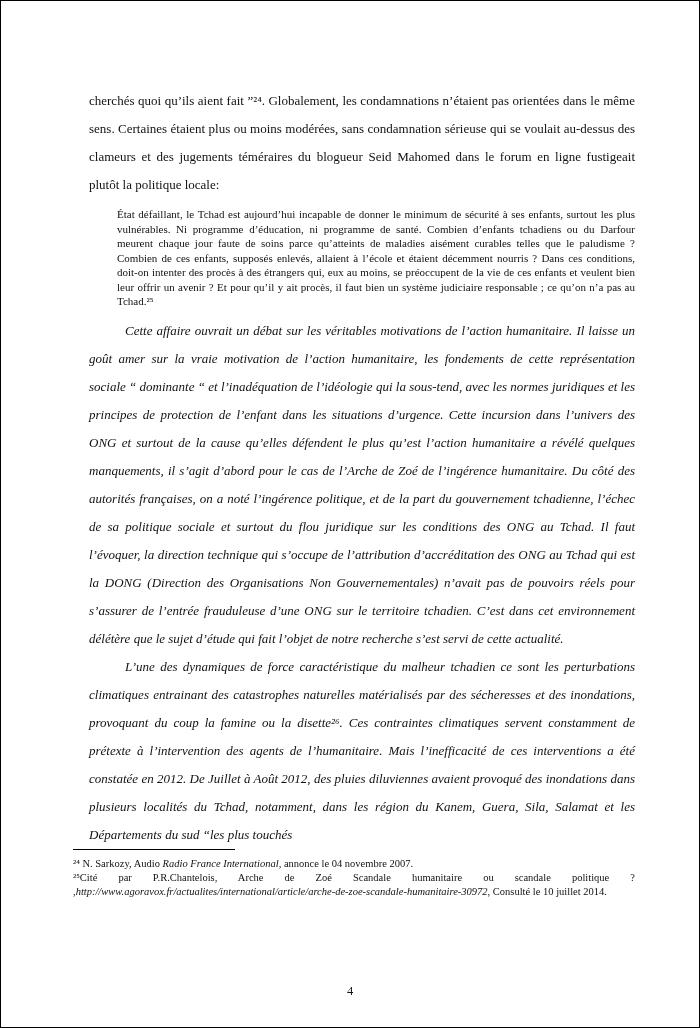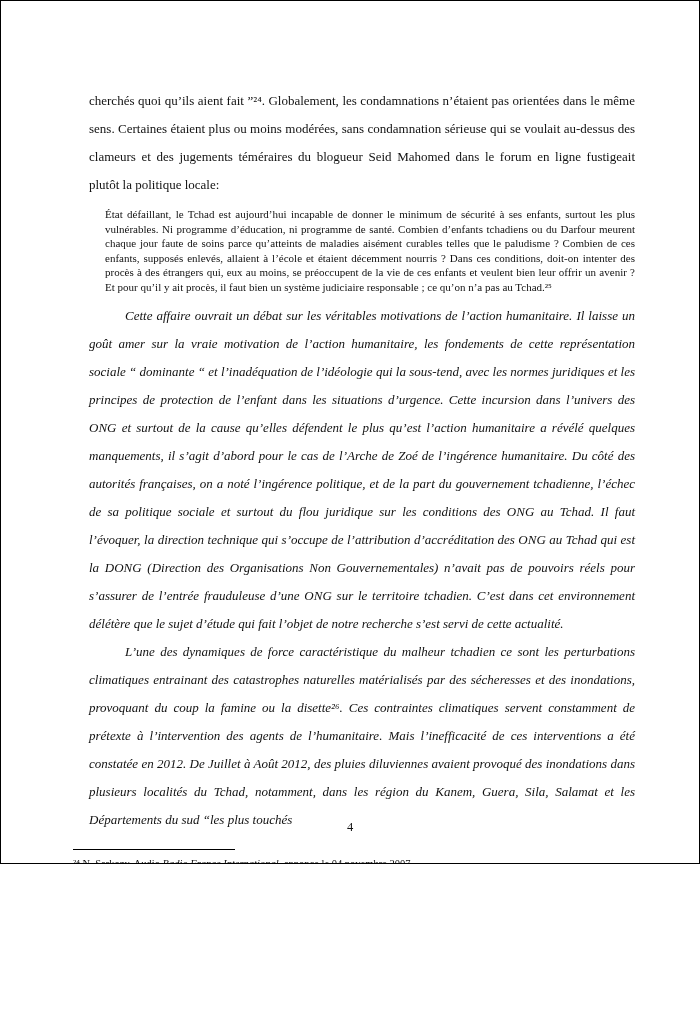--- a/index.html
+++ b/index.html
@@ -3,21 +3,21 @@
 <meta charset="utf-8">
 <style>
   html, body {
     margin: 0;
     padding: 0;
     background: #ffffff;
   }
   .page {
     position: relative;
     width: 700px;
-    height: 864px;
+    height: 1028px;
     box-sizing: border-box;
     background: #ffffff;
     border: 1px solid #000000;
     font-family: "Liberation Serif", serif;
     color: #111111;
     overflow: hidden;
   }
   .content {
     position: absolute;
     top: 86px;
@@ -28,21 +28,21 @@
     margin: 0;
     font-size: 13px;
     line-height: 28px;
     text-align: justify;
   }
   .body-para.indent {
     text-indent: 36px;
     font-style: italic;
   }
   .block-quote {
-    margin: 8px 0 8px 16px;
+    margin: 8px 0 8px 28px;
     font-size: 11px;
     line-height: 14.5px;
     text-align: justify;
   }
   .footer-area {
     position: absolute;
     top: 848px;
     left: 72px;
     right: 64px;
   }
@@ -78,17 +78,18 @@
     <div class="block-quote">État défaillant, le Tchad est aujourd’hui incapable de donner le minimum de sécurité à ses enfants, surtout les plus vulnérables. Ni programme d’éducation, ni programme de santé. Combien d’enfants tchadiens ou du Darfour meurent chaque jour faute de soins parce qu’atteints de maladies aisément curables telles que le paludisme ? Combien de ces enfants, supposés enlevés, allaient à l’école et étaient décemment nourris ? Dans ces conditions, doit-on intenter des procès à des étrangers qui, eux au moins, se préoccupent de la vie de ces enfants et veulent bien leur offrir un avenir ? Et pour qu’il y ait procès, il faut bien un système judiciaire responsable ; ce qu’on n’a pas au Tchad.²⁵</div>
 
     <p class="body-para indent">Cette affaire ouvrait un débat sur les véritables motivations de l’action humanitaire. Il laisse un goût amer sur la vraie motivation de l’action humanitaire, les fondements de cette représentation sociale “ dominante “ et l’inadéquation de l’idéologie qui la sous-tend, avec les normes juridiques et les principes de protection de l’enfant dans les situations d’urgence. Cette incursion dans l’univers des ONG et surtout de la cause qu’elles défendent le plus qu’est l’action humanitaire a révélé quelques manquements, il s’agit d’abord pour le cas de l’Arche de Zoé de l’ingérence humanitaire. Du côté des autorités françaises, on a noté l’ingérence politique, et de la part du gouvernement tchadienne, l’échec de sa politique sociale et surtout du flou juridique sur les conditions des ONG au Tchad. Il faut l’évoquer, la direction technique qui s’occupe de l’attribution d’accréditation des ONG au Tchad qui est la DONG (Direction des Organisations Non Gouvernementales) n’avait pas de pouvoirs réels pour s’assurer de l’entrée frauduleuse d’une ONG sur le territoire tchadien. C’est dans cet environnement délétère que le sujet d’étude qui fait l’objet de notre recherche s’est servi de cette actualité.</p>
 
     <p class="body-para indent">L’une des dynamiques de force caractéristique du malheur tchadien ce sont les perturbations climatiques entrainant des catastrophes naturelles matérialisés par des sécheresses et des inondations, provoquant du coup la famine ou la disette²⁶. Ces contraintes climatiques servent constamment de prétexte à l’intervention des agents de l’humanitaire. Mais l’inefficacité de ces interventions a été constatée en 2012. De Juillet à Août 2012, des pluies diluviennes avaient provoqué des inondations dans plusieurs localités du Tchad, notamment, dans les région du Kanem, Guera, Sila, Salamat et les Départements du sud “les plus touchés</p>
   </div>
 
   <div class="footer-area">
     <div class="fn-rule"></div>
     <p class="footnote"><span>²⁴ N. Sarkozy, Audio </span><span style="font-style: italic;">Radio France International</span><span>, annonce le 04 novembre 2007.</span></p>
+    <p class="footnote"><span>²⁵Cité par P.R.Chantelois, Arche de Zoé Scandale humanitaire ou scandale politique ? ,</span><span style="font-style: italic;">http://www.agoravox.fr/actualites/international/article/arche-de-zoe-scandale-humanitaire-30972</span><span>, Consulté le 10 juillet 2014.</span></p>
   </div>
 
   <div class="page-number">4</div>
 
 </div>
 
 </body></html>

